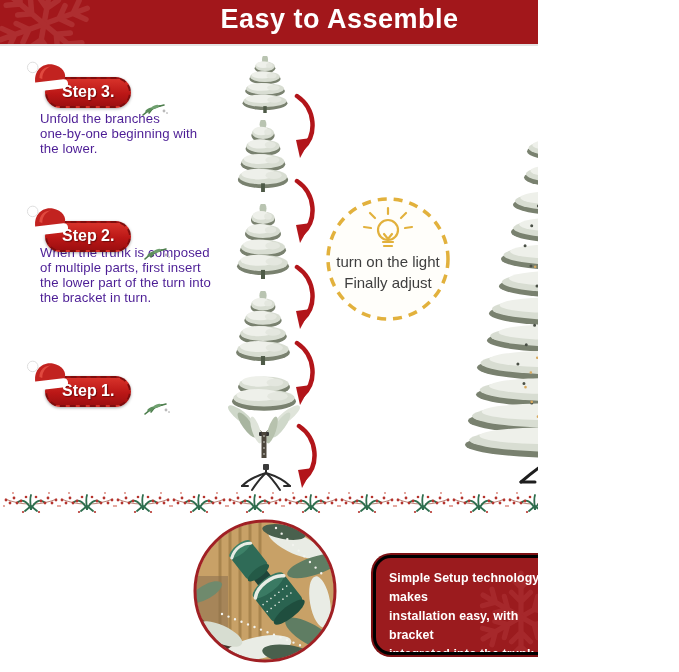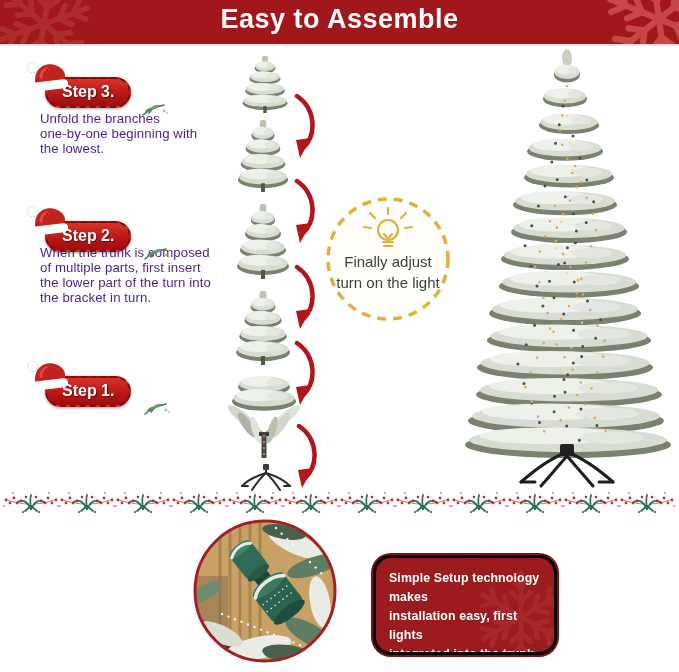--- a/index.html
+++ b/index.html
@@ -1,16 +1,16 @@
 <!DOCTYPE html>
 <html><head>
 <meta charset="utf-8">
 <style>
   html,body{margin:0;padding:0;background:#ffffff;}
-  .page{position:relative;width:679px;height:672px;background:#ffffff;overflow:hidden;
+  .page{position:relative;width:538px;height:672px;background:#ffffff;overflow:hidden;
         font-family:"Liberation Sans",sans-serif;}
 
   
   .banner{position:absolute;left:0;top:0;width:679px;height:44px;background:#a2171b;
           overflow:hidden;border-bottom:2px solid #e3e3e3;}
   .banner-title{position:absolute;left:0;top:4px;width:100%;margin:0;text-align:center;
                 color:#ffffff;font-size:27px;font-weight:800;letter-spacing:.5px;}
   .sf{position:absolute;}
   .sf-left{left:-18px;top:-38px;width:124px;height:124px;color:#b84242;opacity:.55;transform:rotate(10deg);}
   .sf-right{left:588px;top:-52px;width:142px;height:142px;color:#d15252;opacity:.8;transform:rotate(-8deg);}
@@ -181,21 +181,21 @@
   <svg class="hat hat-3" viewBox="0 0 48 38">
       <use href="#santa-hat-def"></use>
     </svg>
   <div class="badge badge-3">Step 3.</div>
   <svg class="holly holly-3" viewBox="0 0 28 24">
       <use href="#holly-def"></use>
     </svg>
   <div class="steptext steptext-3">
     <div>Unfold the branches</div>
     <div>one-by-one beginning with</div>
-    <div>the lowest.</div>
+    <div>the lower.</div>
   </div>
 
   <svg class="hat hat-2" viewBox="0 0 48 38">
       <use href="#santa-hat-def"></use>
     </svg>
   <div class="badge badge-2">Step 2.</div>
   <svg class="holly holly-2" viewBox="0 0 28 24">
       <use href="#holly-def"></use>
     </svg>
   <div class="steptext steptext-2">
@@ -277,22 +277,22 @@
         <path d="M61,49 L71,49"></path>
           <path d="M62,53 L70,53"></path>
         <path d="M66,21 L66,15"></path>
           <path d="M53,25 L48,20"></path>
           <path d="M79,25 L84,20"></path>
         <path d="M49,35 L42,34"></path>
           <path d="M83,35 L90,34"></path>
       </g>
     </svg>
     <div class="lighttip-text">
+      <div>turn on the light</div>
       <div>Finally adjust</div>
-      <div>turn on the light</div>
     </div>
   </div>
 
   <svg class="bigtree" width="224" height="446" viewBox="0 0 224 446">
     <rect x="107" y="382" width="10" height="30" fill="#3a332b"></rect>
     <ellipse cx="112" cy="12" rx="5" ry="9" fill="#c9d1c2"></ellipse>
     <use href="#bough" transform="translate(112,26) scale(0.26,0.7)"></use>
     <use href="#bough" transform="translate(110,50) scale(0.44,0.75)"></use>
     <use href="#bough" transform="translate(114,76) scale(0.60,0.8)"></use>
     <use href="#bough" transform="translate(110,102) scale(0.76,0.85)"></use>
@@ -383,19 +383,19 @@
     </g>
     <circle cx="73" cy="73" r="70" fill="none" stroke="#a02024" stroke-width="3"></circle>
   </svg>
 
   <div class="infobox">
     <svg class="wm" viewBox="0 0 124 124">
         <use href="#snowflake-def"></use>
       </svg>
     <div class="infobox-text">
       <div>Simple Setup technology makes</div>
-      <div>installation easy, first lights</div>
+      <div>installation easy, with bracket</div>
       <div>integrated into the trunk for</div>
 
     </div>
   </div>
 
 </div>
 
 </body></html>

